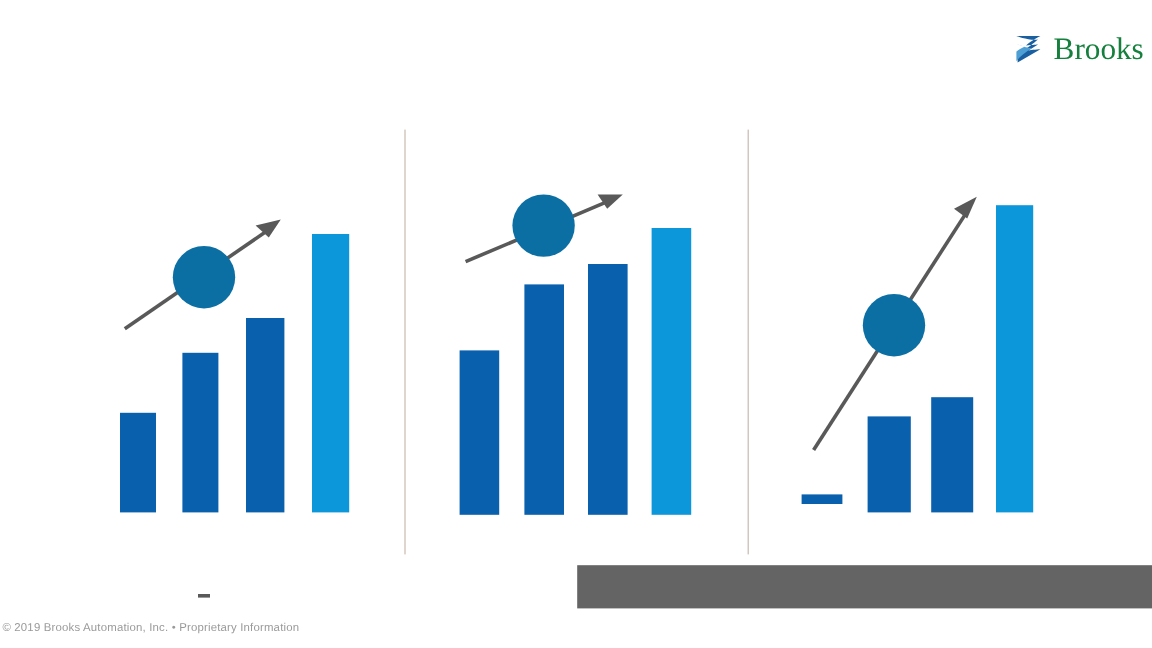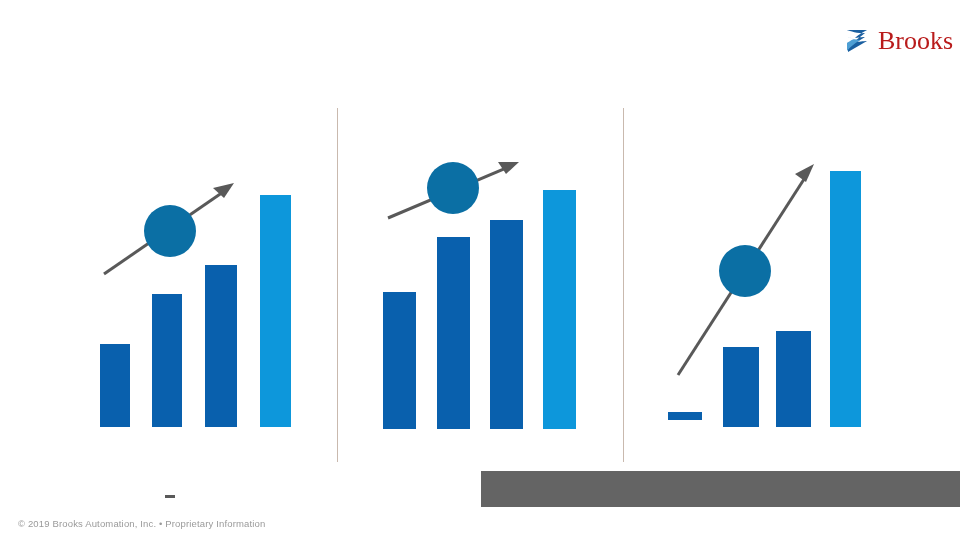--- a/index.html
+++ b/index.html
@@ -34,21 +34,21 @@
   }
   .logo-mark {
     width: 26px;
     height: 26px;
     display: block;
   }
   .logo-word {
     font-family: "Liberation Serif", serif;
     font-size: 26px;
     line-height: 26px;
-    color: #b91c1c;
+    color: #15803d;
     letter-spacing: 0px;
     white-space: nowrap;
   }
 
   
   .divider {
     position: absolute;
     top: 108px;
     width: 1px;
     height: 354px;
@@ -83,21 +83,21 @@
     left: 165px;
     top: 495px;
     width: 10px;
     height: 3px;
     background: #595959;
   }
 
   
   .footer {
     position: absolute;
-    left: 18px;
+    left: 2px;
     top: 518px;
     font-size: 9.5px;
     line-height: 12px;
     color: #9a9a9a;
     letter-spacing: 0.15px;
     white-space: nowrap;
   }
 
   svg { display: block; }
 </style>

